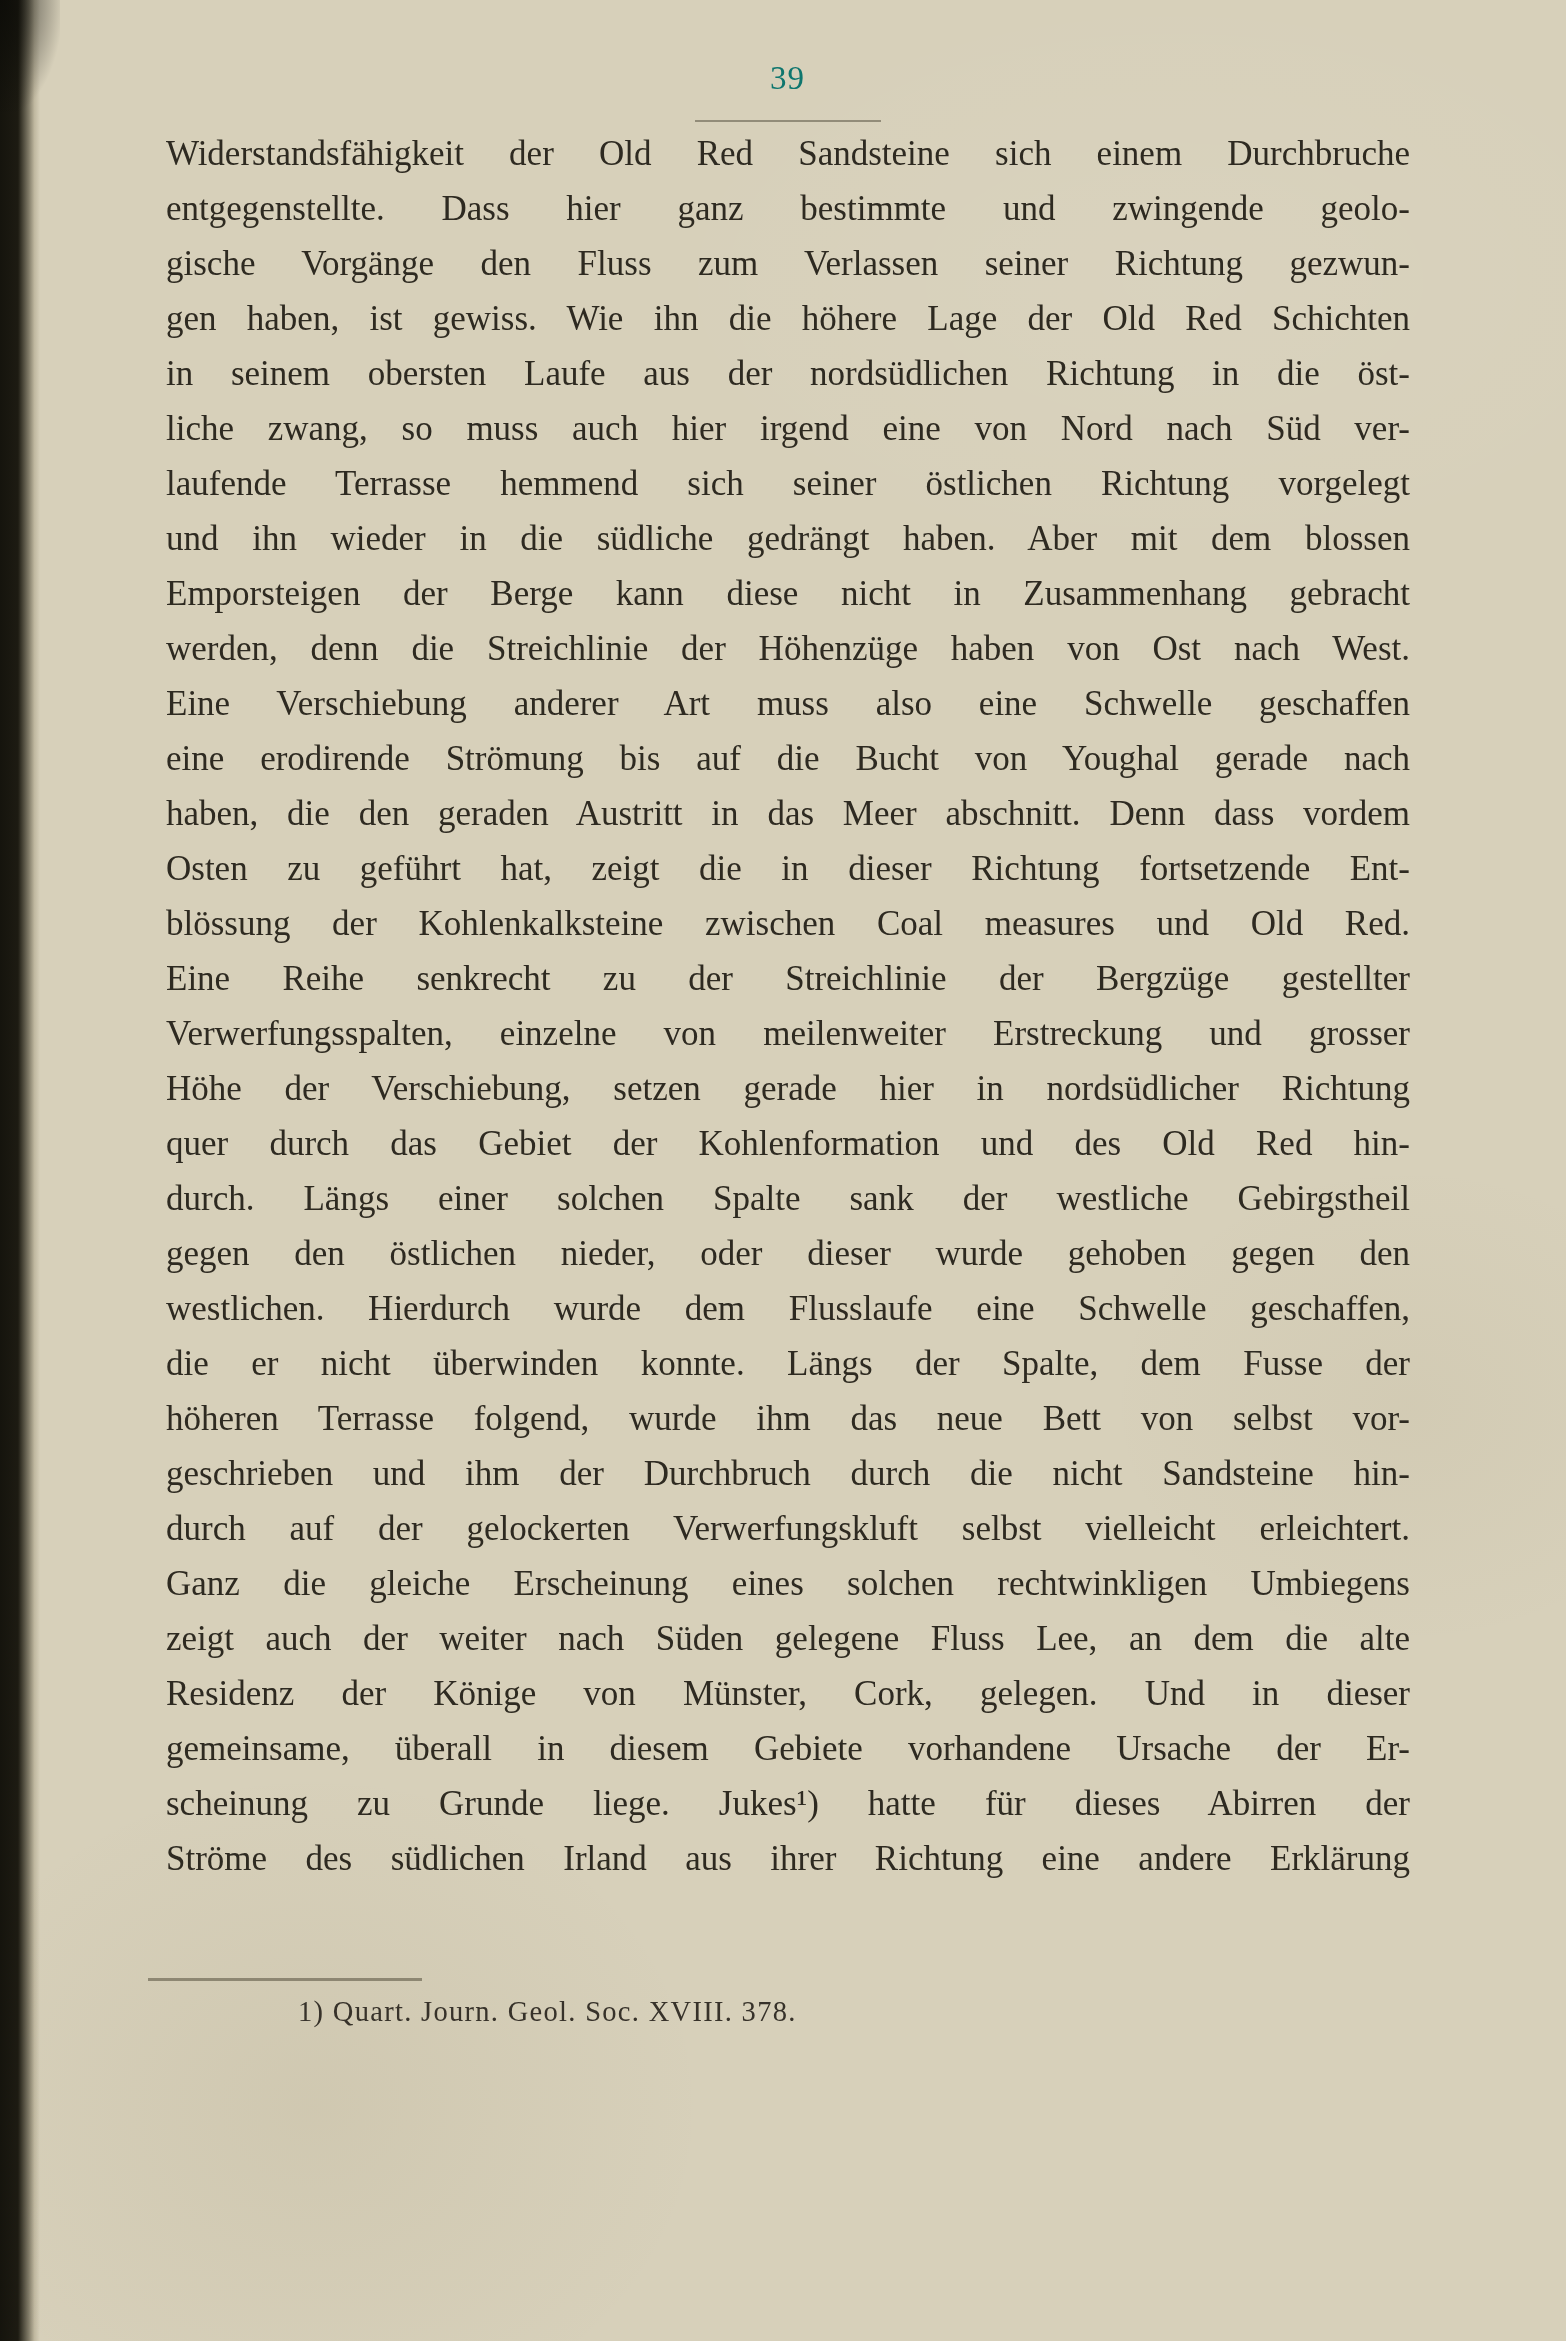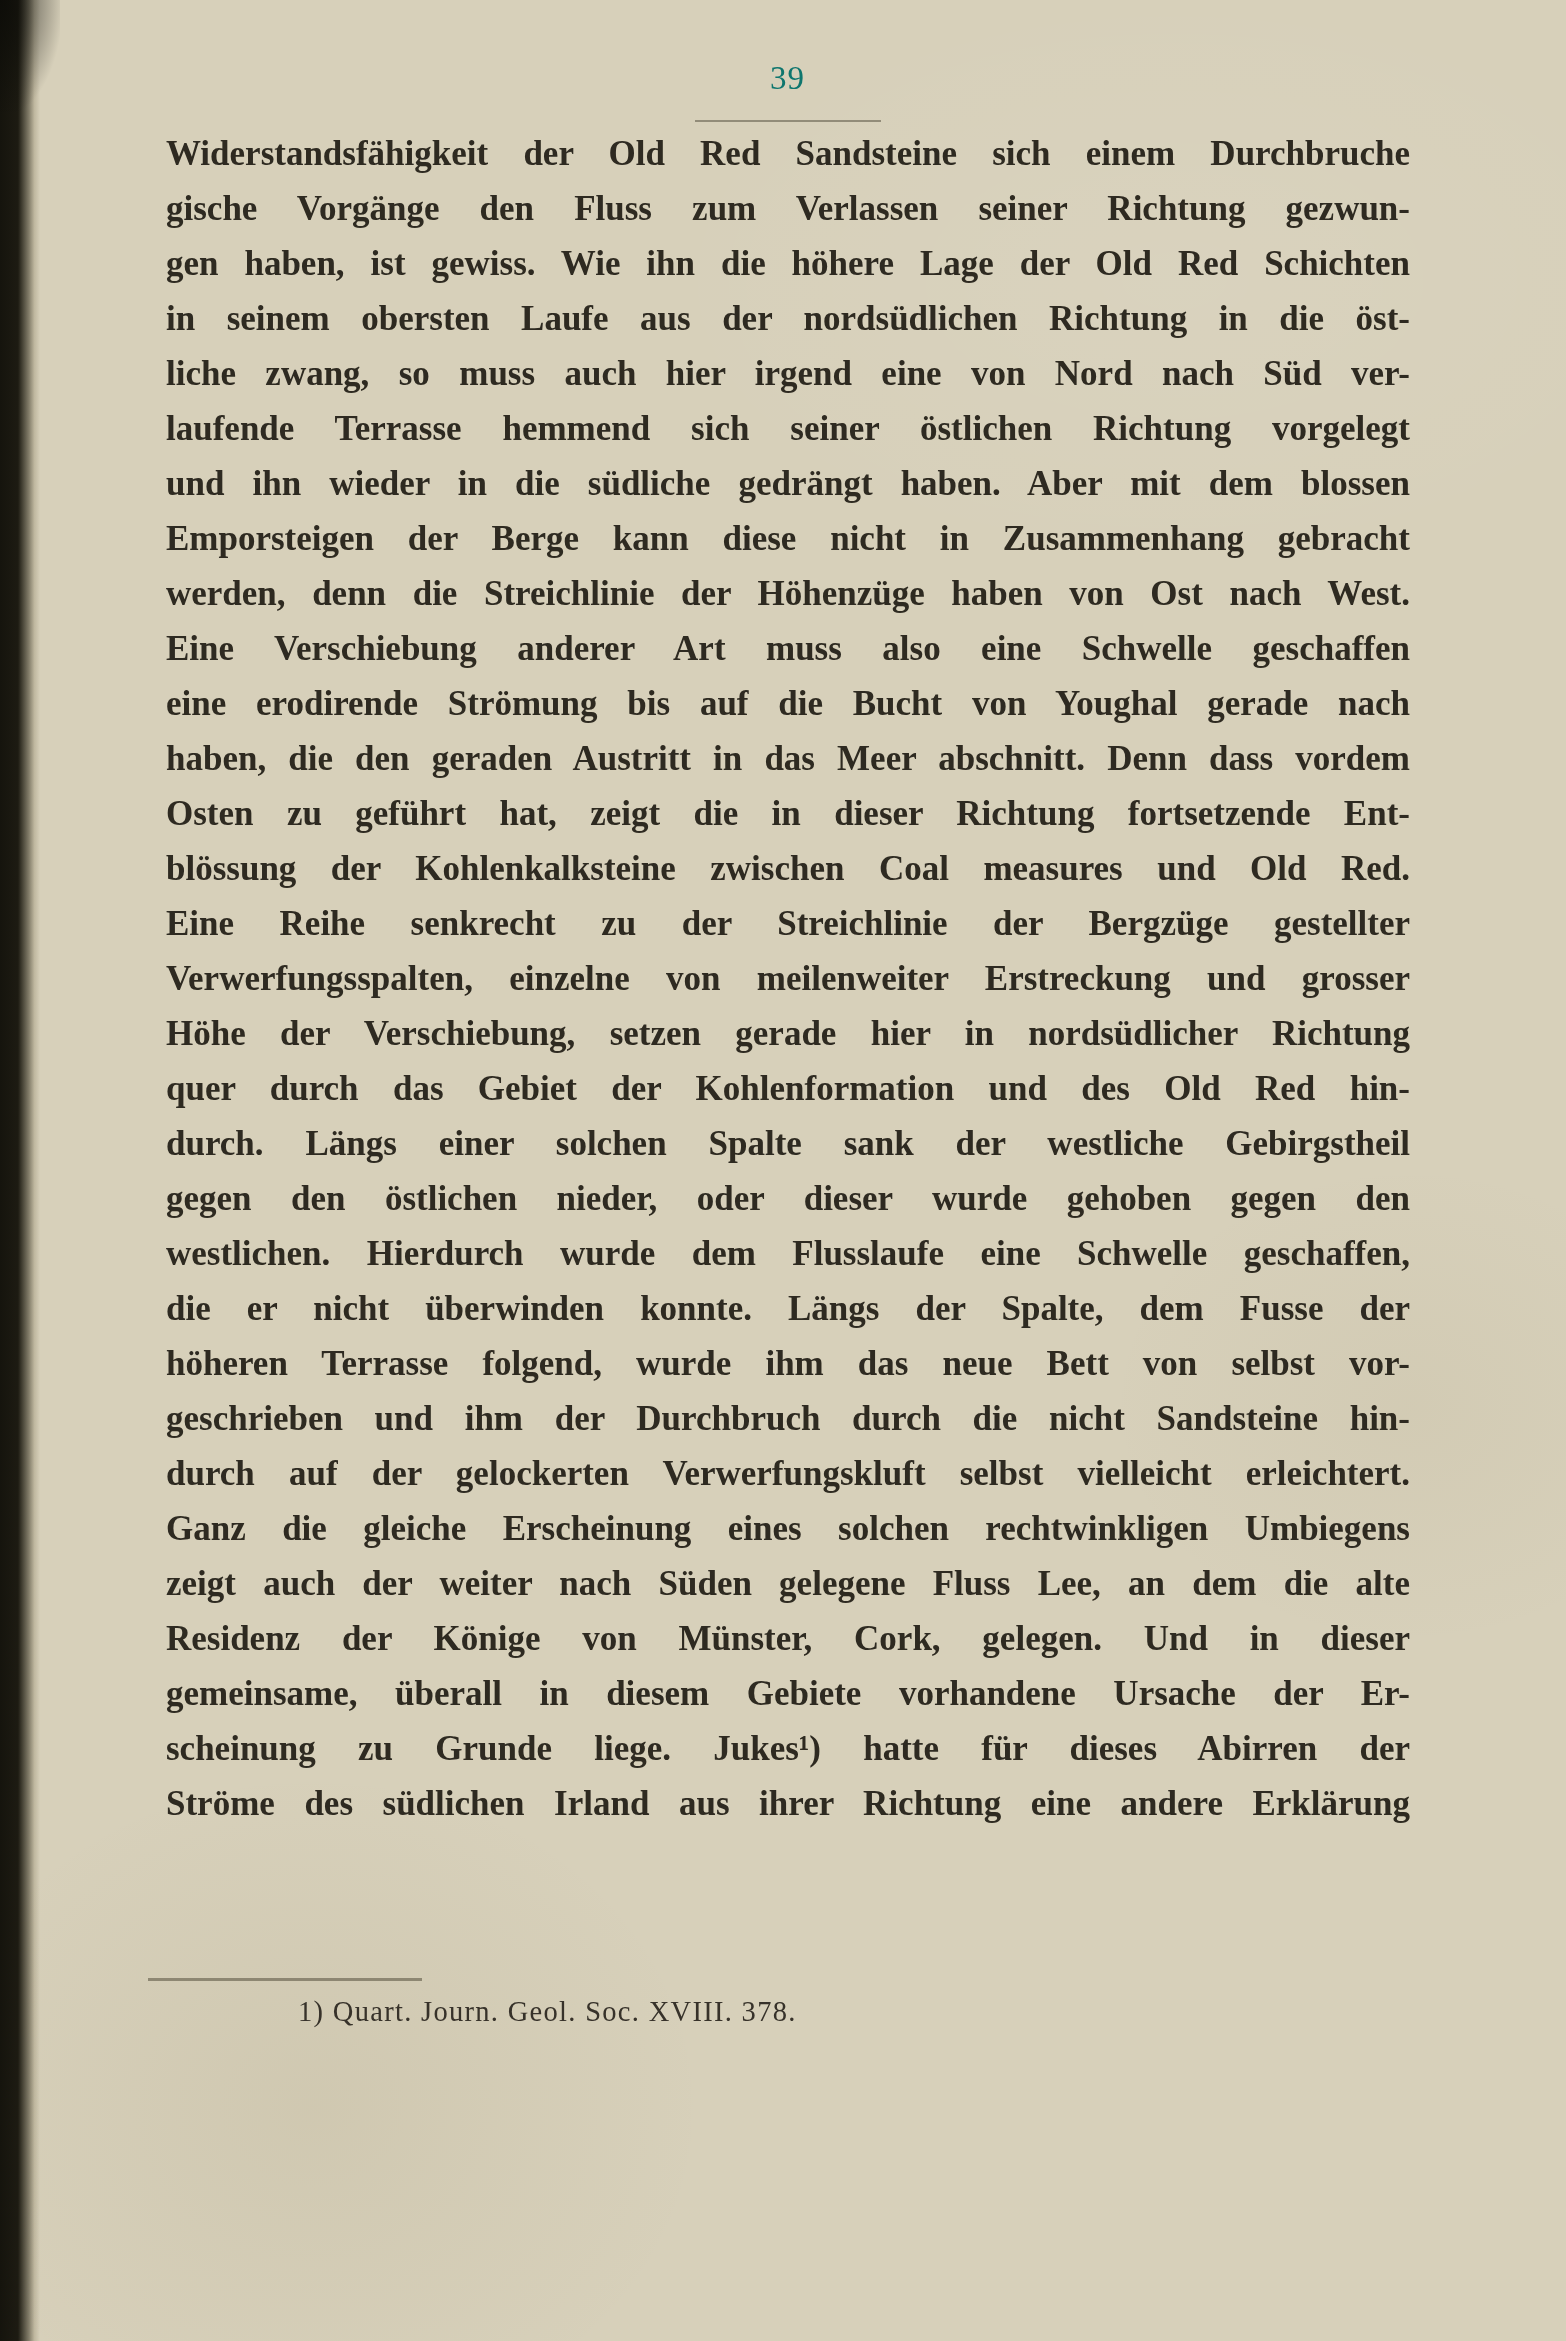--- a/index.html
+++ b/index.html
@@ -61,21 +61,20 @@
     height: 1.7px;
     background: rgba(90,84,68,0.55);
   }
   .text-block {
     position: absolute;
     top: 126px;
     left: 166px;
     width: 1244px;
     font-size: 35px;
     line-height: 55px;
-    font-weight: bold;
   }
   .text-line {
     text-align: justify;
     text-align-last: justify;
     -moz-text-align-last: justify;
     word-spacing: 0.9px;
     white-space: nowrap;
   }
   .footnote-rule {
     position: absolute;
@@ -100,20 +99,21 @@
 <div class="gutter-shadow"></div>
 <div class="gutter-corner"></div>
 
 <div class="page-number">39</div>
 <div class="page-number-rule-wrap">
   <span class="page-number-rule"></span>
 </div>
 
 <div class="text-block">
     <div class="text-line">Widerstandsfähigkeit der Old Red Sandsteine sich einem Durchbruche</div>
+    <div class="text-line">entgegenstellte.  Dass hier ganz bestimmte und zwingende geolo-</div>
     <div class="text-line">gische Vorgänge den Fluss zum Verlassen seiner Richtung gezwun-</div>
     <div class="text-line">gen haben, ist gewiss. Wie ihn die höhere Lage der Old Red Schichten</div>
     <div class="text-line">in seinem obersten Laufe aus der nordsüdlichen Richtung in die öst-</div>
     <div class="text-line">liche zwang, so muss auch hier irgend eine von Nord nach Süd ver-</div>
     <div class="text-line">laufende Terrasse hemmend sich seiner östlichen Richtung vorgelegt</div>
     <div class="text-line">und ihn wieder in die südliche gedrängt haben.  Aber mit dem blossen</div>
     <div class="text-line">Emporsteigen der Berge kann diese nicht in Zusammenhang gebracht</div>
     <div class="text-line">werden, denn die Streichlinie der Höhenzüge haben von Ost nach West.</div>
     <div class="text-line">Eine Verschiebung anderer Art muss also eine Schwelle geschaffen</div>
     <div class="text-line">eine erodirende Strömung bis auf die Bucht von Youghal gerade nach</div>

